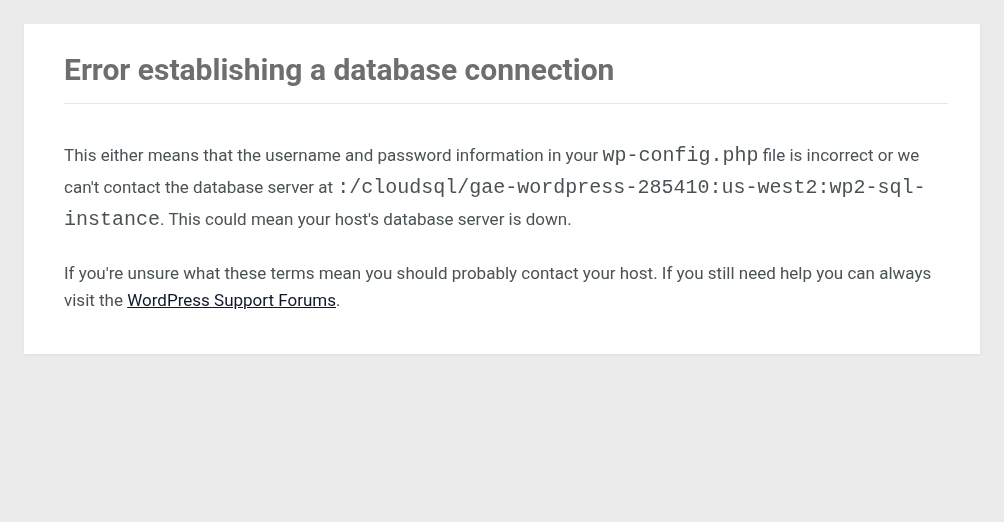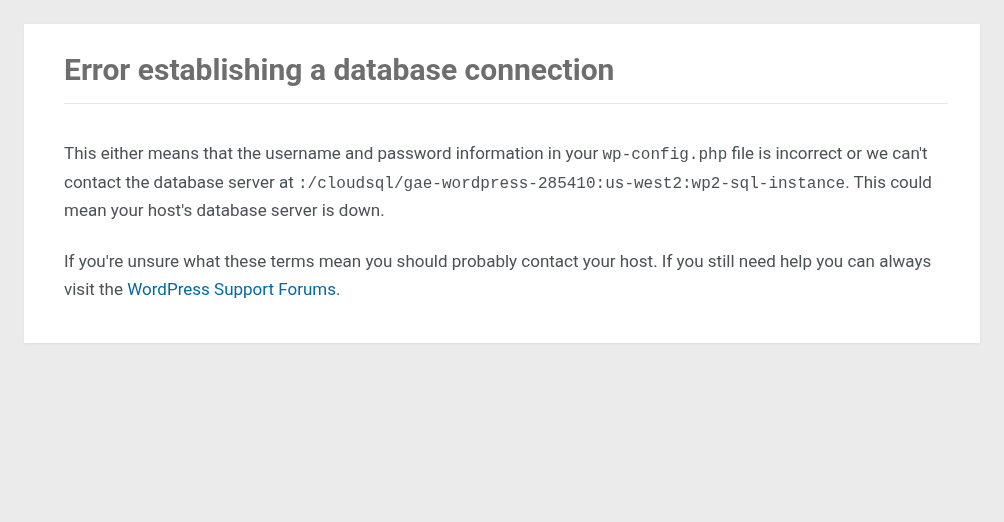--- a/index.html
+++ b/index.html
@@ -28,36 +28,37 @@
       margin-bottom: 36px;
     }
     p {
       color: #4b5255;
       font-size: 17px;
       line-height: 1.6;
       margin-bottom: 24px;
     }
     code {
       font-family: "SFMono-Regular", Consolas, "Liberation Mono", Menlo, Courier, monospace;
-      font-size: 16px;
+      font-size: 20px;
       color: #4b5255;
     }
     ul {
       list-style: disc;
       padding-left: 48px;
       margin-bottom: 28px;
     }
     li {
       color: #4b5255;
       font-size: 17px;
       line-height: 1.5;
       margin-bottom: 14px;
     }
     a {
-      color: #0369a1;
+      color: #0f172a;
+      text-decoration: underline;
       cursor: pointer;
     }
     .final-para {
       margin-bottom: 0;
     }
   </style>
 </head>
 <body>
 
 <div class="card">

